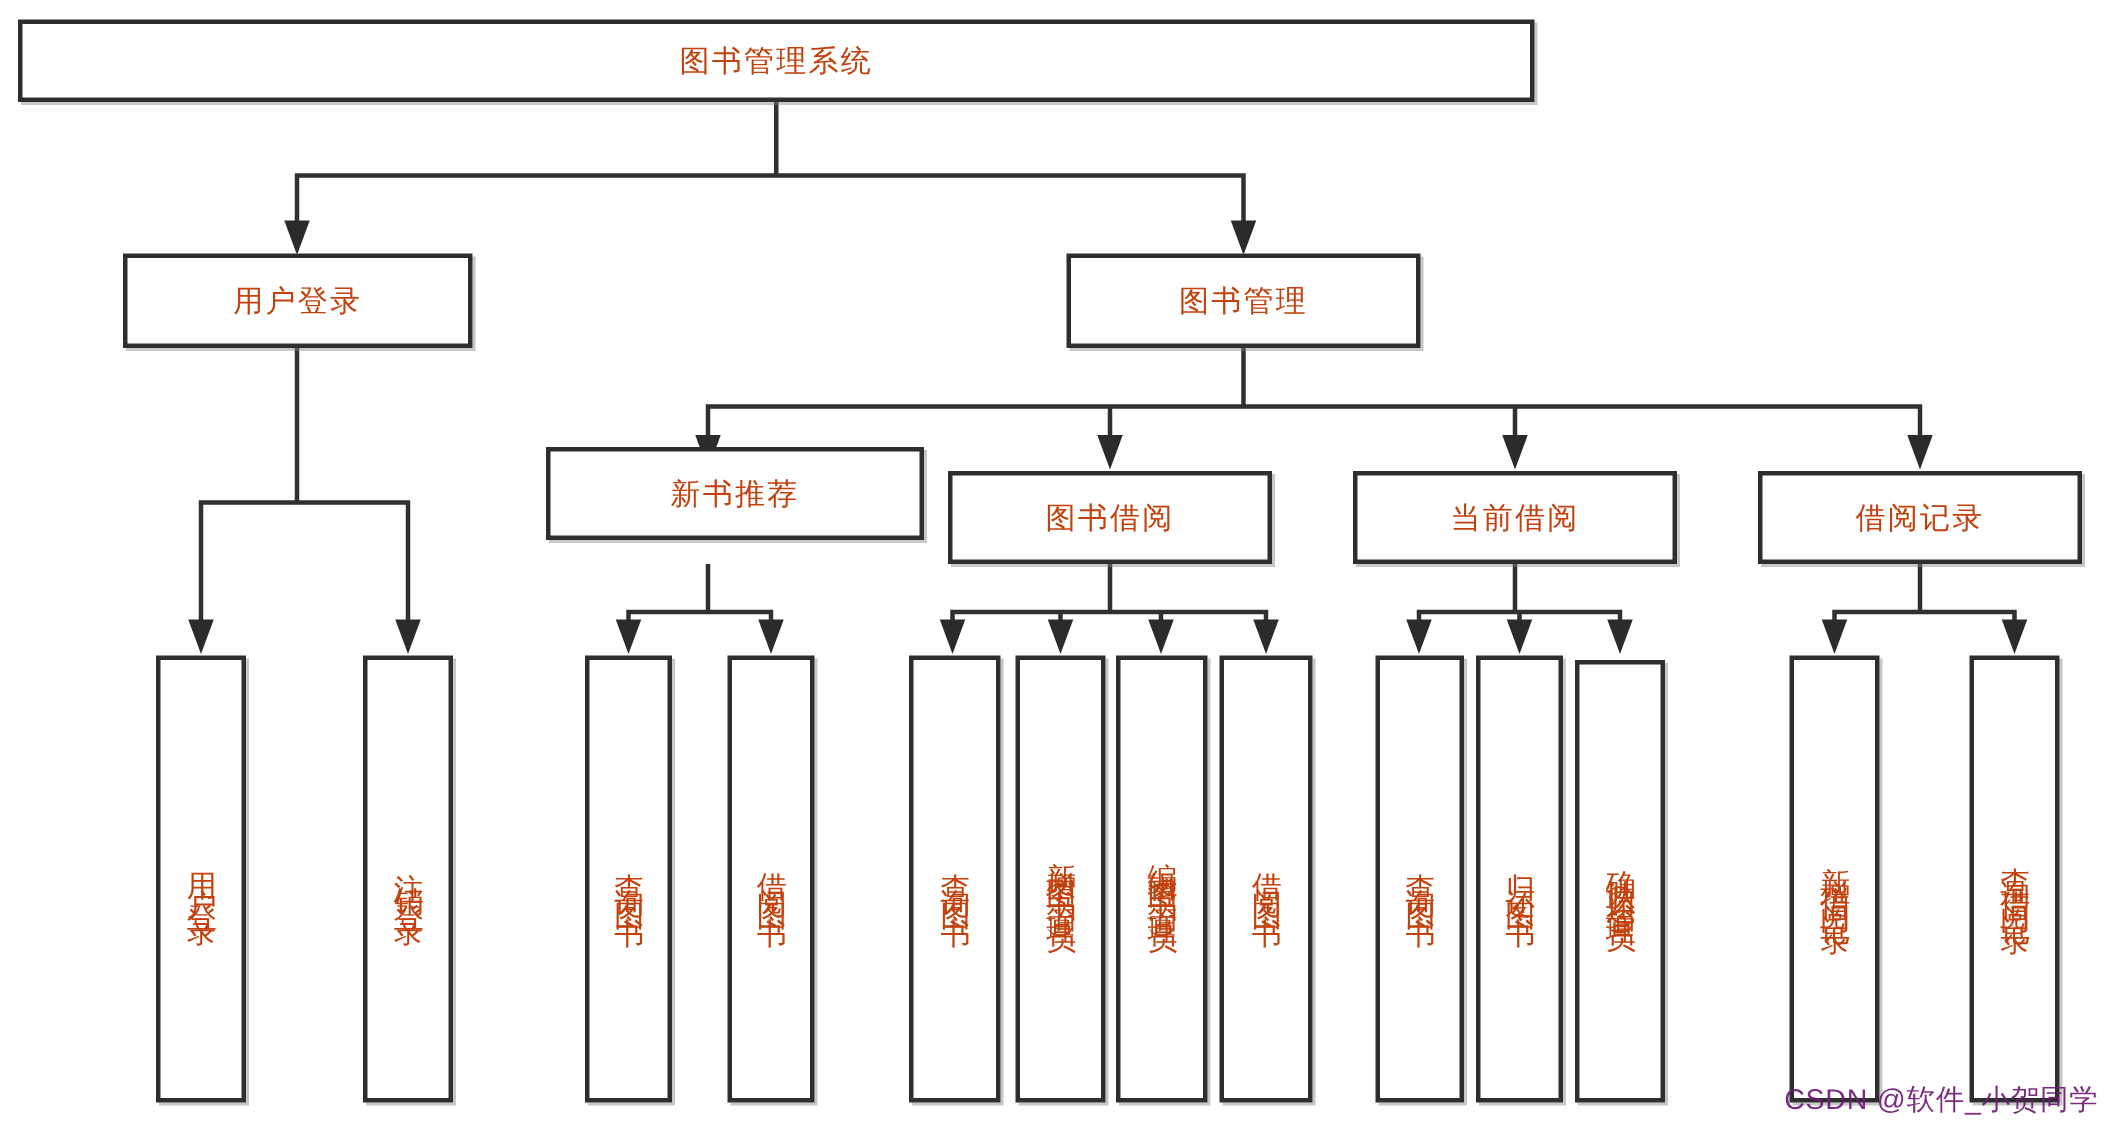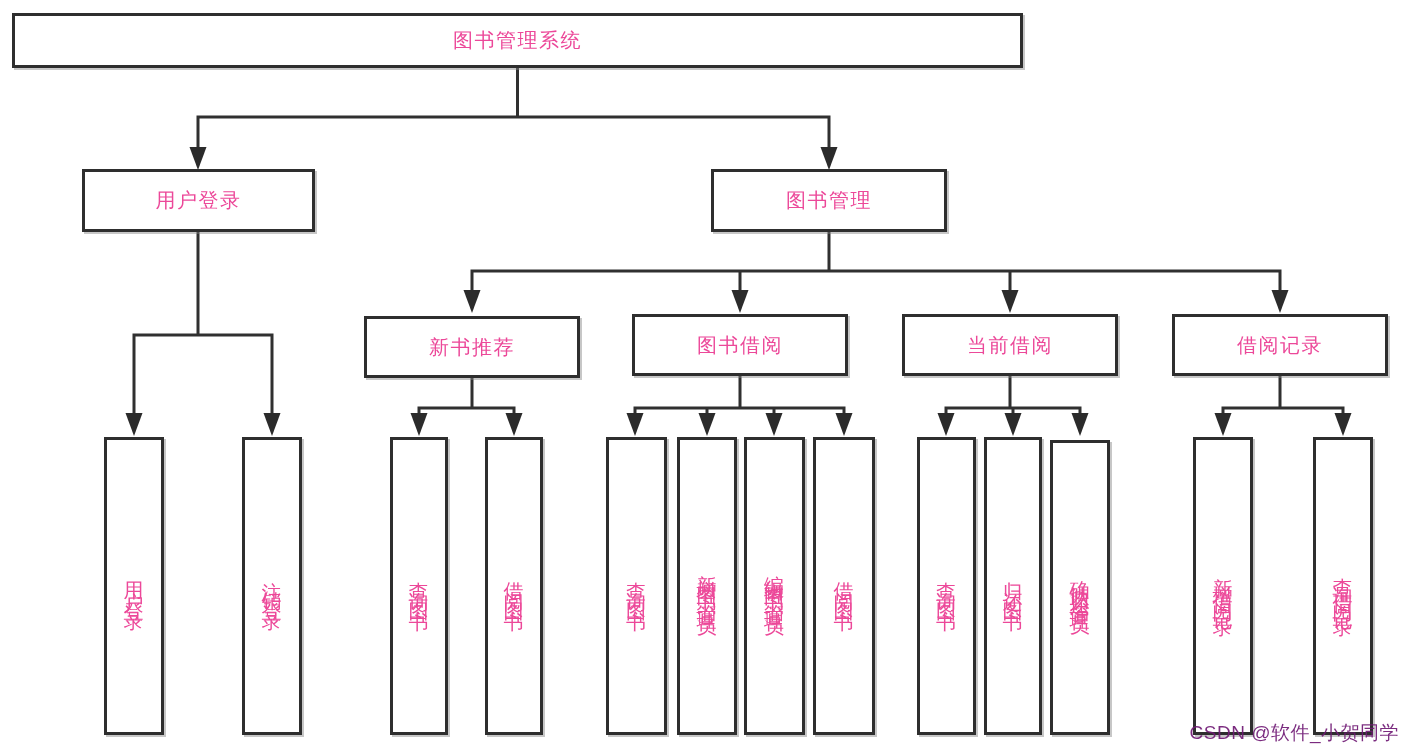--- a/index.html
+++ b/index.html
@@ -24,21 +24,21 @@
   }
   .box {
     position: absolute;
     box-sizing: border-box;
     background: #ffffff;
     border: 3px solid #2e2e2e;
     box-shadow: 2px 2px 0 rgba(130,130,130,0.45);
     display: flex;
     align-items: center;
     justify-content: center;
-    color: #ec4899;
+    color: #c2410c;
     z-index: 2;
   }
   .hlabel {
     font-size: 20px;
     letter-spacing: 1.5px;
     white-space: nowrap;
   }
   .vlabel {
     writing-mode: vertical-rl;
     font-size: 20px;
@@ -114,21 +114,21 @@
     <span class="hlabel">图书管理系统</span>
   </div>
 
   <div class="box" style="left:82px; top:169px; width:233px; height:63px;">
     <span class="hlabel">用户登录</span>
   </div>
   <div class="box" style="left:711px; top:169px; width:236px; height:63px;">
     <span class="hlabel">图书管理</span>
   </div>
 
-  <div class="box" style="left:364px; top:316px; width:216px; height:62px;">
+  <div class="box" style="left:364px; top:298px; width:252px; height:62px;">
     <span class="hlabel">新书推荐</span>
   </div>
   <div class="box" style="left:632px; top:314px; width:216px; height:62px;text-align:center;">
     <span class="hlabel">图书借阅</span>
   </div>
   <div class="box" style="left:902px; top:314px; width:216px; height:62px;">
     <span class="hlabel">当前借阅</span>
   </div>
   <div class="box" style="left:1172px; top:314px; width:216px; height:62px;">
     <span class="hlabel">借阅记录</span>

